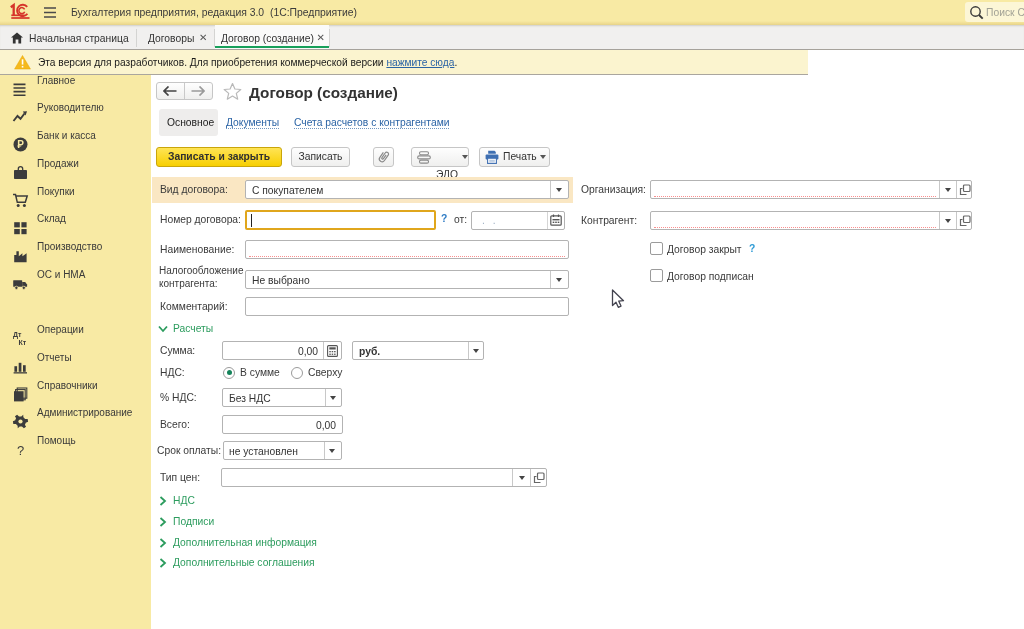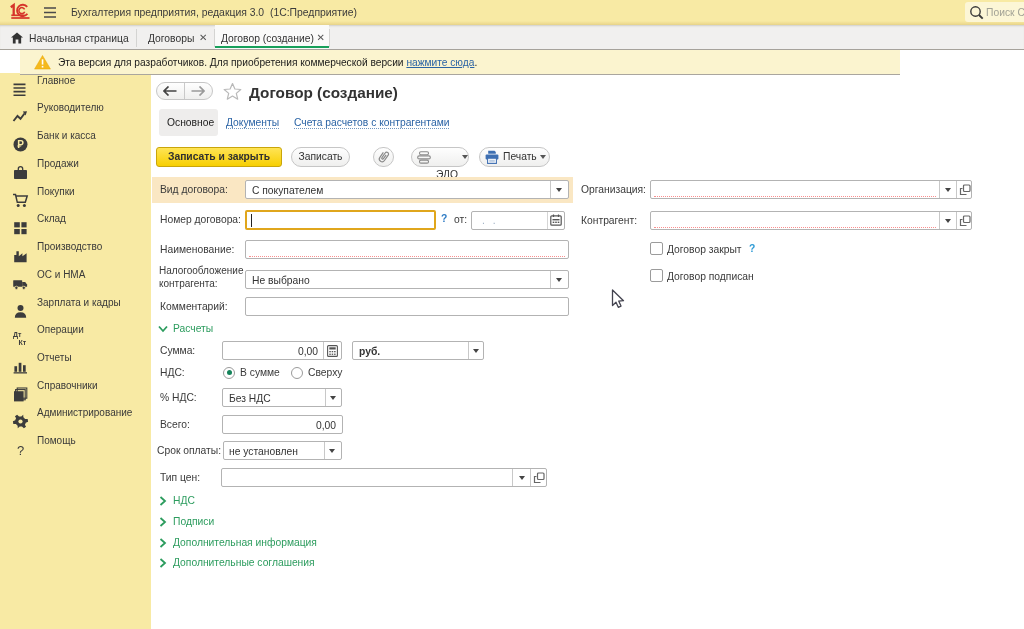--- a/index.html
+++ b/index.html
@@ -9,36 +9,36 @@
 .abs{position:absolute;}
 #topbar{position:absolute;left:0;top:0;width:1024px;height:25px;background:linear-gradient(#f8eaa4 0px,#f8eaa4 21px,#edd98e 24px,#e3d28c 25px);}
 #title1{position:absolute;left:71px;top:7px;font-size:10.4px;color:#3b3b3b;}
 #search{position:absolute;left:965px;top:2px;width:70px;height:20px;background:#fcf6d6;border-radius:3px;}
 #tabbar{position:absolute;left:0;top:25px;width:1024px;height:25px;background:#f1f0ef;border-bottom:1px solid #a6a29b;box-shadow:inset 0 2px 2px -1px rgba(130,130,120,0.3);}
 .tabsep{position:absolute;top:4px;height:18px;width:1px;background:#d4d4d2;}
 .tabtxt{position:absolute;top:7.5px;font-size:10.3px;color:#333;}
 .tabx{position:absolute;top:7px;font-size:10px;color:#555;}
 #activetab{position:absolute;left:215px;top:0;width:114px;height:24px;background:#fafaf9;}
 #greenline{position:absolute;left:215px;top:20.5px;width:114px;height:2.2px;background:#17a05a;}
-#warn{position:absolute;left:0;top:50px;width:880px;height:25px;background:#fbf4cf;border-bottom:1px solid #aaa69e;z-index:5;margin-left:20px;}
+#warn{position:absolute;left:0;top:50px;width:808px;height:25px;background:#fbf4cf;border-bottom:1px solid #aaa69e;z-index:5;}
 #warntext{position:absolute;left:38px;top:7px;font-size:10.2px;color:#1a1a1a;}
 .blue{color:#2a63a5;text-decoration:underline;}
 #sidebar{position:absolute;left:0;top:73px;width:151px;height:556px;background:#f8eaa4;}
 .sbitem{position:absolute;left:0;width:151px;height:28px;}
 .sbicon{position:absolute;left:12px;top:6px;width:17px;height:17px;}
 .sbtext{position:absolute;left:37px;top:0;font-size:10px;color:#3a3a3a;white-space:nowrap;}
 #content{position:absolute;left:151px;top:73px;width:873px;height:556px;background:#fff;}
 .fld{position:absolute;background:#fff;border:1px solid #b3b3b3;border-radius:2px;font-size:10.3px;color:#333;}
 .lbl{position:absolute;font-size:10.3px;color:#3a3a3a;white-space:nowrap;line-height:12px;}
 .ddbtn{position:absolute;right:0;top:0;bottom:0;border-left:1px solid #c8c8c8;}
 .arr{position:absolute;width:0;height:0;border-left:3.5px solid transparent;border-right:3.5px solid transparent;border-top:4.5px solid #444;}
 .reddot{position:absolute;left:3px;right:3px;bottom:1px;height:0;border-bottom:1px dotted #f98f8f;}
 .green{color:#2c9c5e;}
 .chev{stroke:#2c9c5e;stroke-width:1.8;fill:none;}
-.btn{position:absolute;background:linear-gradient(#fefefe,#efefee);border:1px solid #c6c6c6;border-radius:10px;}
+.btn{position:absolute;background:linear-gradient(#fefefe,#efefee);border:1px solid #c6c6c6;border-radius:3px;}
 .ftxt{position:absolute;top:3.5px;line-height:12px;}
 </style>
 </head>
 <body>
 <div id="app">
 
 <div id="topbar">
   <svg class="abs" style="left:0px;top:2px" width="34" height="19" viewBox="0 0 34 19">
     <g stroke="#d6342a" fill="none">
       <path d="M10.8 5.2 L13.7 3.1 L13.7 13.3" stroke-width="2.3"></path>
@@ -146,27 +146,20 @@
   </div>
   <div class="sbitem" style="top:195.5px">
     <svg class="sbicon" viewBox="0 0 17 17">
           <rect x="1.2" y="5.2" width="9" height="6.6" rx="0.5" fill="#3c3c3c"></rect>
           <path d="M10.2 7 h3 l1.9 2.4 v2.4 h-4.9 Z" fill="#3c3c3c"></path>
           <circle cx="4.4" cy="12.8" r="1.6" fill="#3c3c3c" stroke="#f8eaa4" stroke-width="0.7"></circle>
           <circle cx="11.8" cy="12.8" r="1.6" fill="#3c3c3c" stroke="#f8eaa4" stroke-width="0.7"></circle>
         </svg>
     <div class="sbtext">ОС и НМА</div>
   </div>
-  <div class="sbitem" style="top:223.5px">
-    <svg class="sbicon" viewBox="0 0 17 17">
-          <circle cx="8.5" cy="4.9" r="3" fill="#3c3c3c"></circle>
-          <path d="M2.8 14.8 Q2.8 9.2 8.5 9.2 Q14.2 9.2 14.2 14.8 Z" fill="#3c3c3c"></path>
-        </svg>
-    <div class="sbtext">Зарплата и кадры</div>
-  </div>
   <div class="sbitem" style="top:251px">
     <svg class="sbicon" viewBox="0 0 17 17">
           <text x="1" y="7" font-size="7" font-weight="bold" fill="#3c3c3c" font-family="Liberation Sans">Дт</text>
           <text x="6.4" y="15" font-size="7" font-weight="bold" fill="#3c3c3c" font-family="Liberation Sans">Кт</text>
         </svg>
     <div class="sbtext">Операции</div>
   </div>
   <div class="sbitem" style="top:278.5px">
     <svg class="sbicon" viewBox="0 0 17 17">
           <g fill="#3c3c3c">

